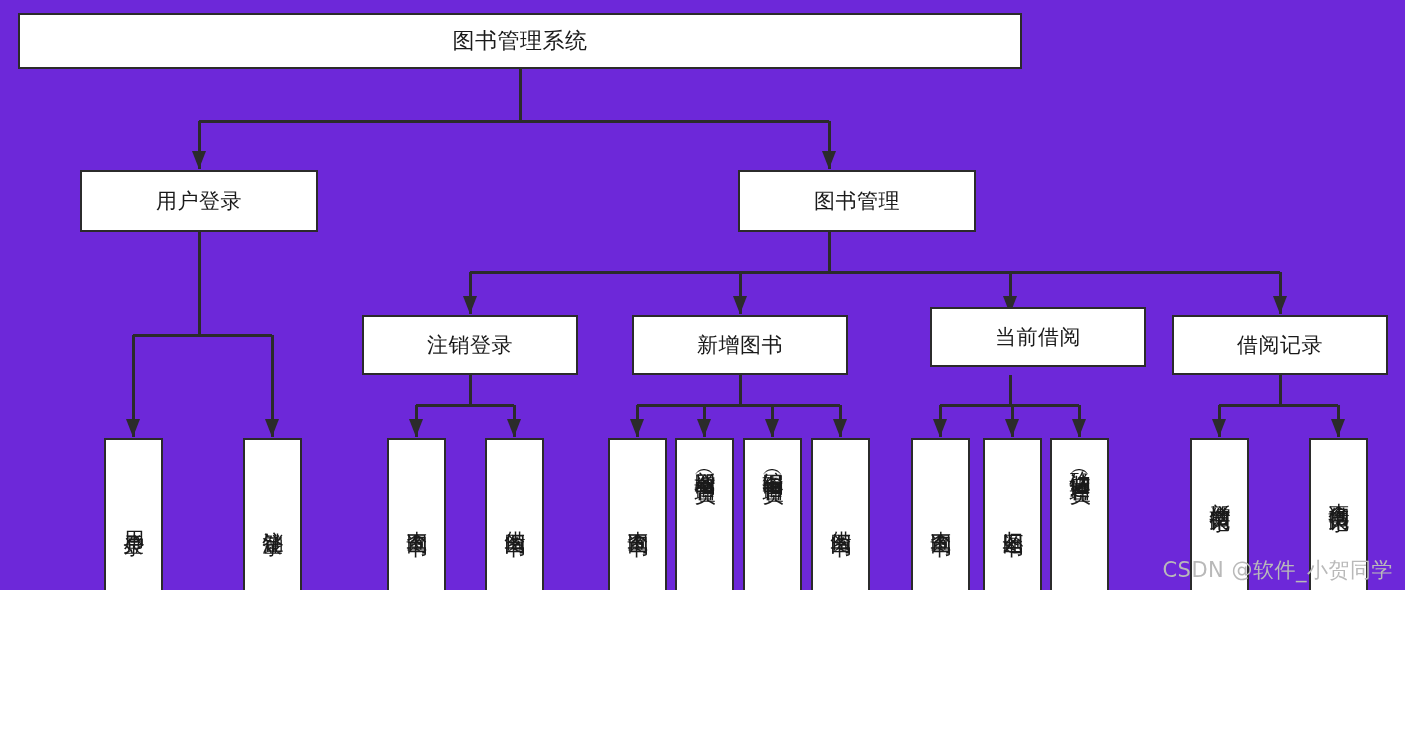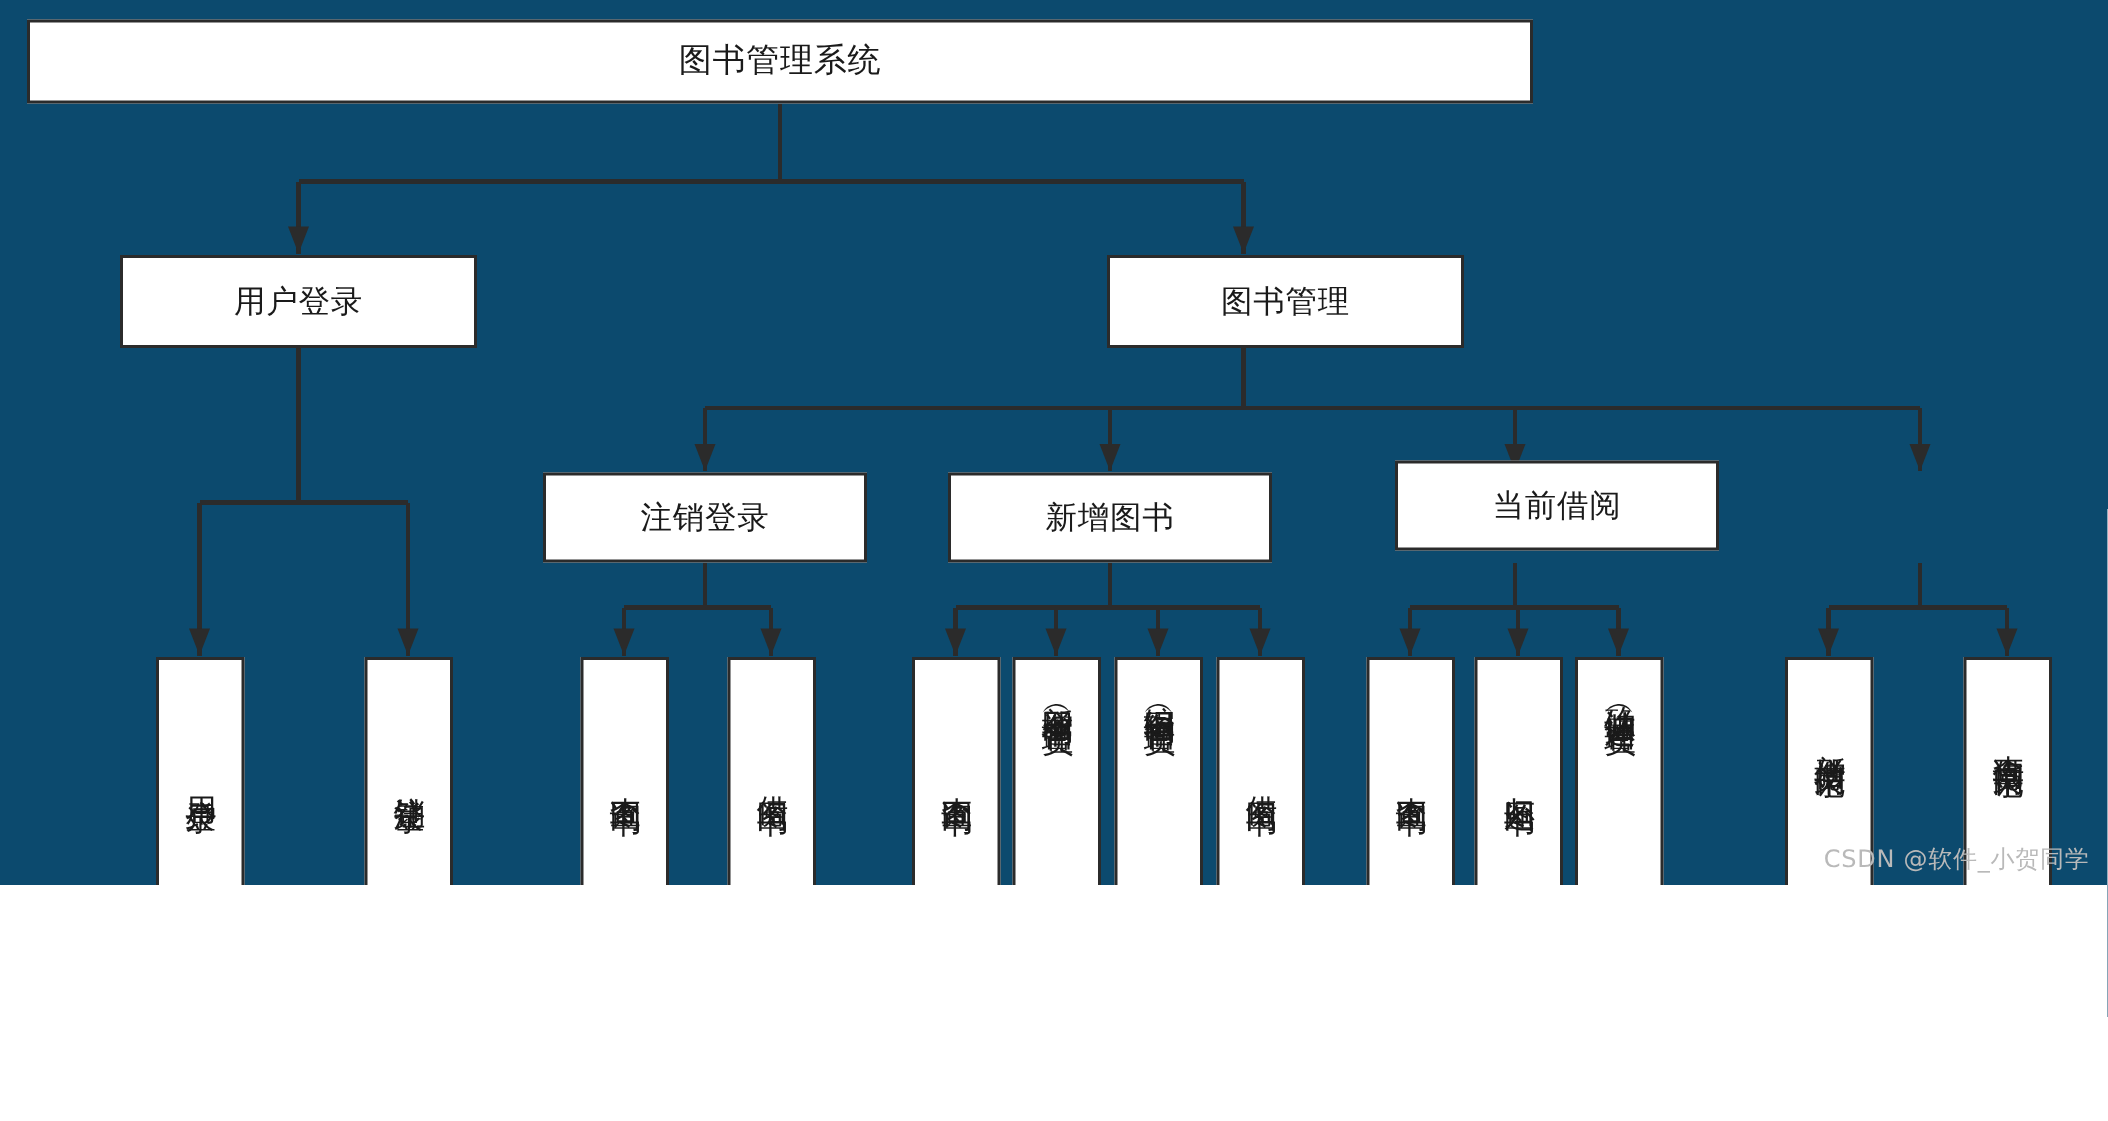--- a/index.html
+++ b/index.html
@@ -8,21 +8,21 @@
     padding: 0;
     background: #ffffff;
   }
   body {
     font-family: "DejaVu Sans", "Liberation Sans", sans-serif;
   }
   #diagram-root {
     position: relative;
     width: 1405px;
     height: 590px;
-    background: #0c4a6e;
+    background: #6d28d9;
     overflow: hidden;
   }
   #edges-layer {
     position: absolute;
     left: 0;
     top: 0;
     width: 1405px;
     height: 747px;
     pointer-events: none;
   }
@@ -66,21 +66,21 @@
   .node.vertical.mid .node-label {
     margin-top: 60px;
   }
   .node.vertical.midlow .node-label {
     margin-top: 32px;
   }
   .watermark {
     position: absolute;
     right: 12px;
     bottom: 6px;
-    font-size: 16px;
+    font-size: 21px;
     color: #b9b9b9;
     letter-spacing: 0.5px;
     white-space: nowrap;
     font-family: "DejaVu Sans", "Liberation Sans", sans-serif;
   }
 </style>
 </head>
 <body>
 
 <div id="diagram-root">
@@ -153,20 +153,23 @@
 
   <div class="node horizontal" style="left: 362px; top: 315px; width: 216px; height: 60px;">
     <span class="node-label">注销登录</span>
   </div>
   <div class="node horizontal" style="left: 632px; top: 315px; width: 216px; height: 60px;">
     <span class="node-label">新增图书</span>
   </div>
   <div class="node horizontal" style="left: 902px; top: 307px; width: 216px; height: 60px; margin-left: 28px;">
     <span class="node-label">当前借阅</span>
   </div>
+  <div class="node horizontal" style="left: 1172px; top: 315px; width: 216px; height: 60px;">
+    <span class="node-label">借阅记录</span>
+  </div>
 
   <div class="node vertical mid" style="left: 104px; top: 438px; width: 59px; height: 295px;">
     <span class="node-label">用户登录</span>
   </div>
   <div class="node vertical mid" style="left: 243px; top: 438px; width: 59px; height: 295px;">
     <span class="node-label">注销登录</span>
   </div>
   <div class="node vertical mid" style="left: 387px; top: 438px; width: 59px; height: 295px;">
     <span class="node-label">查询图书</span>
   </div>

